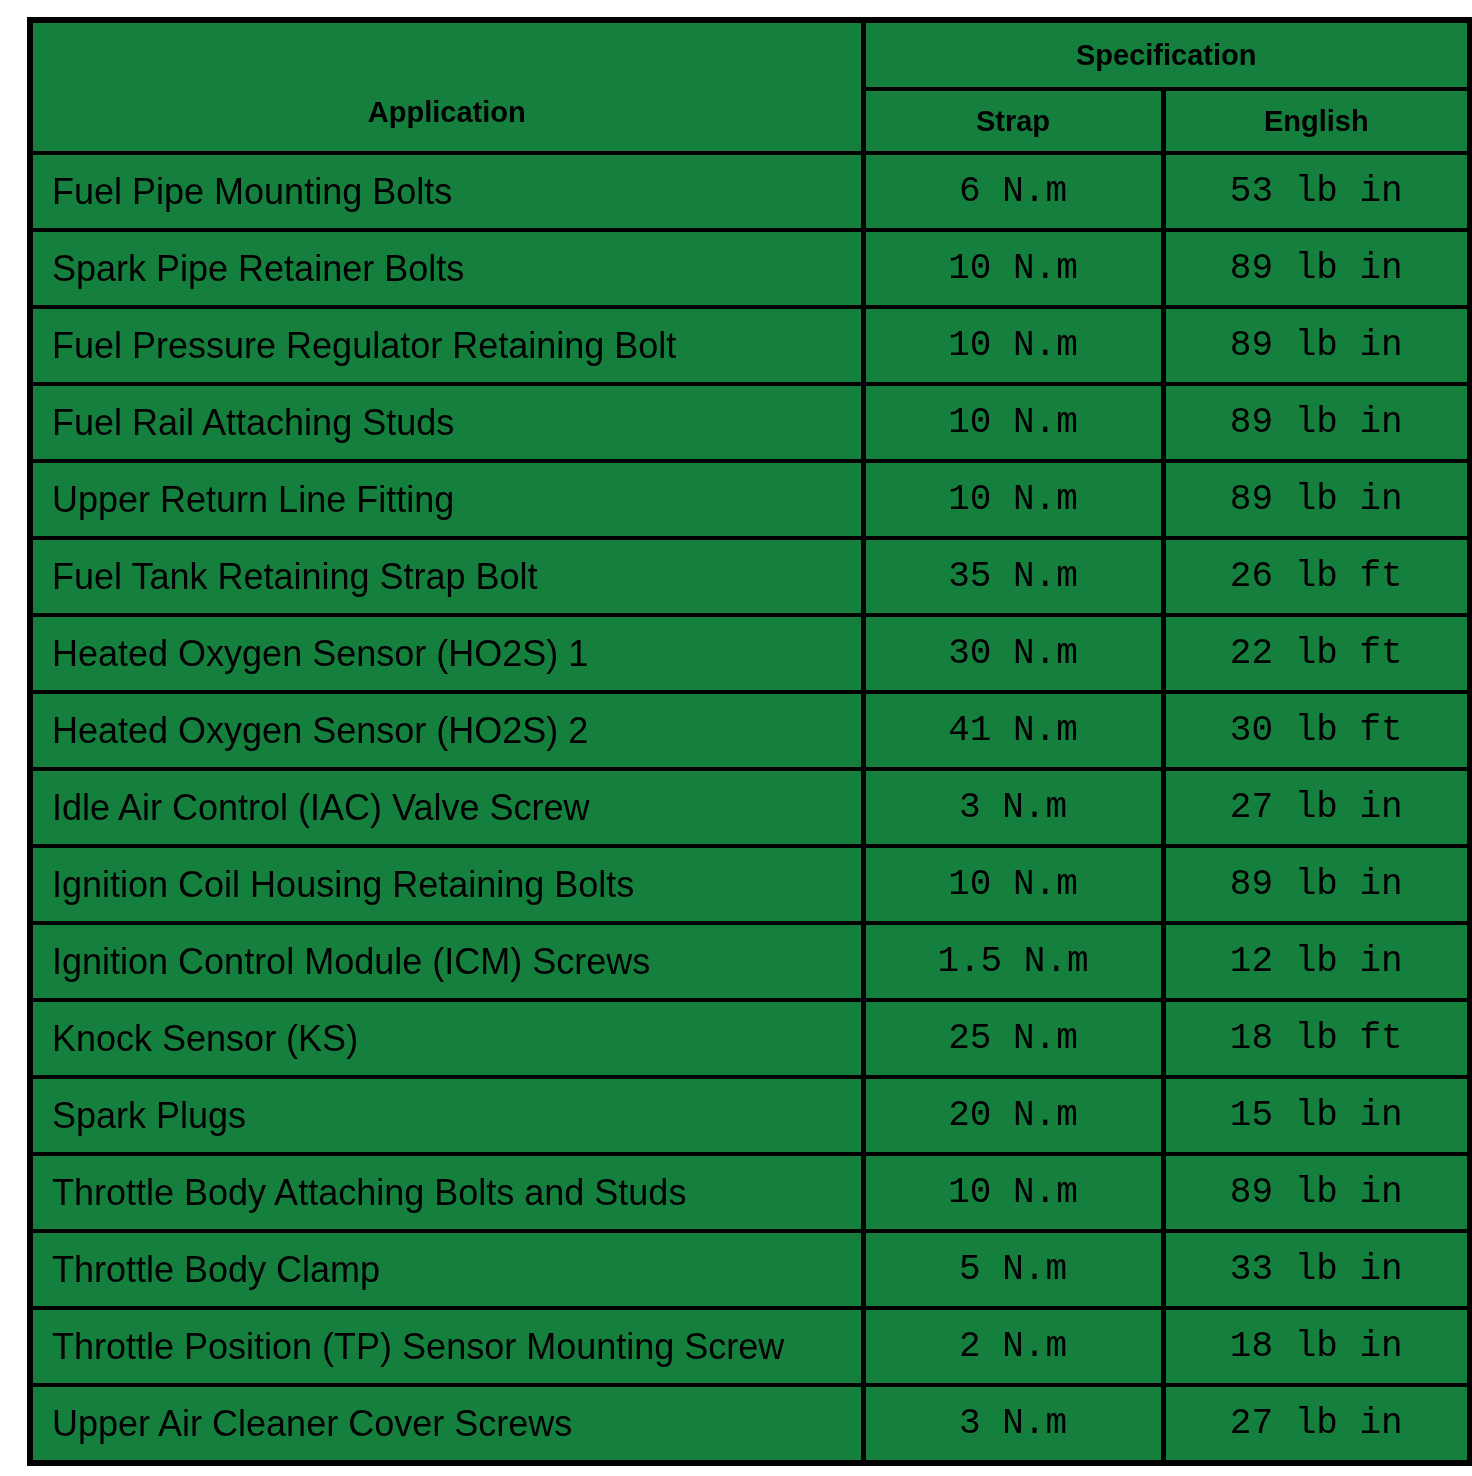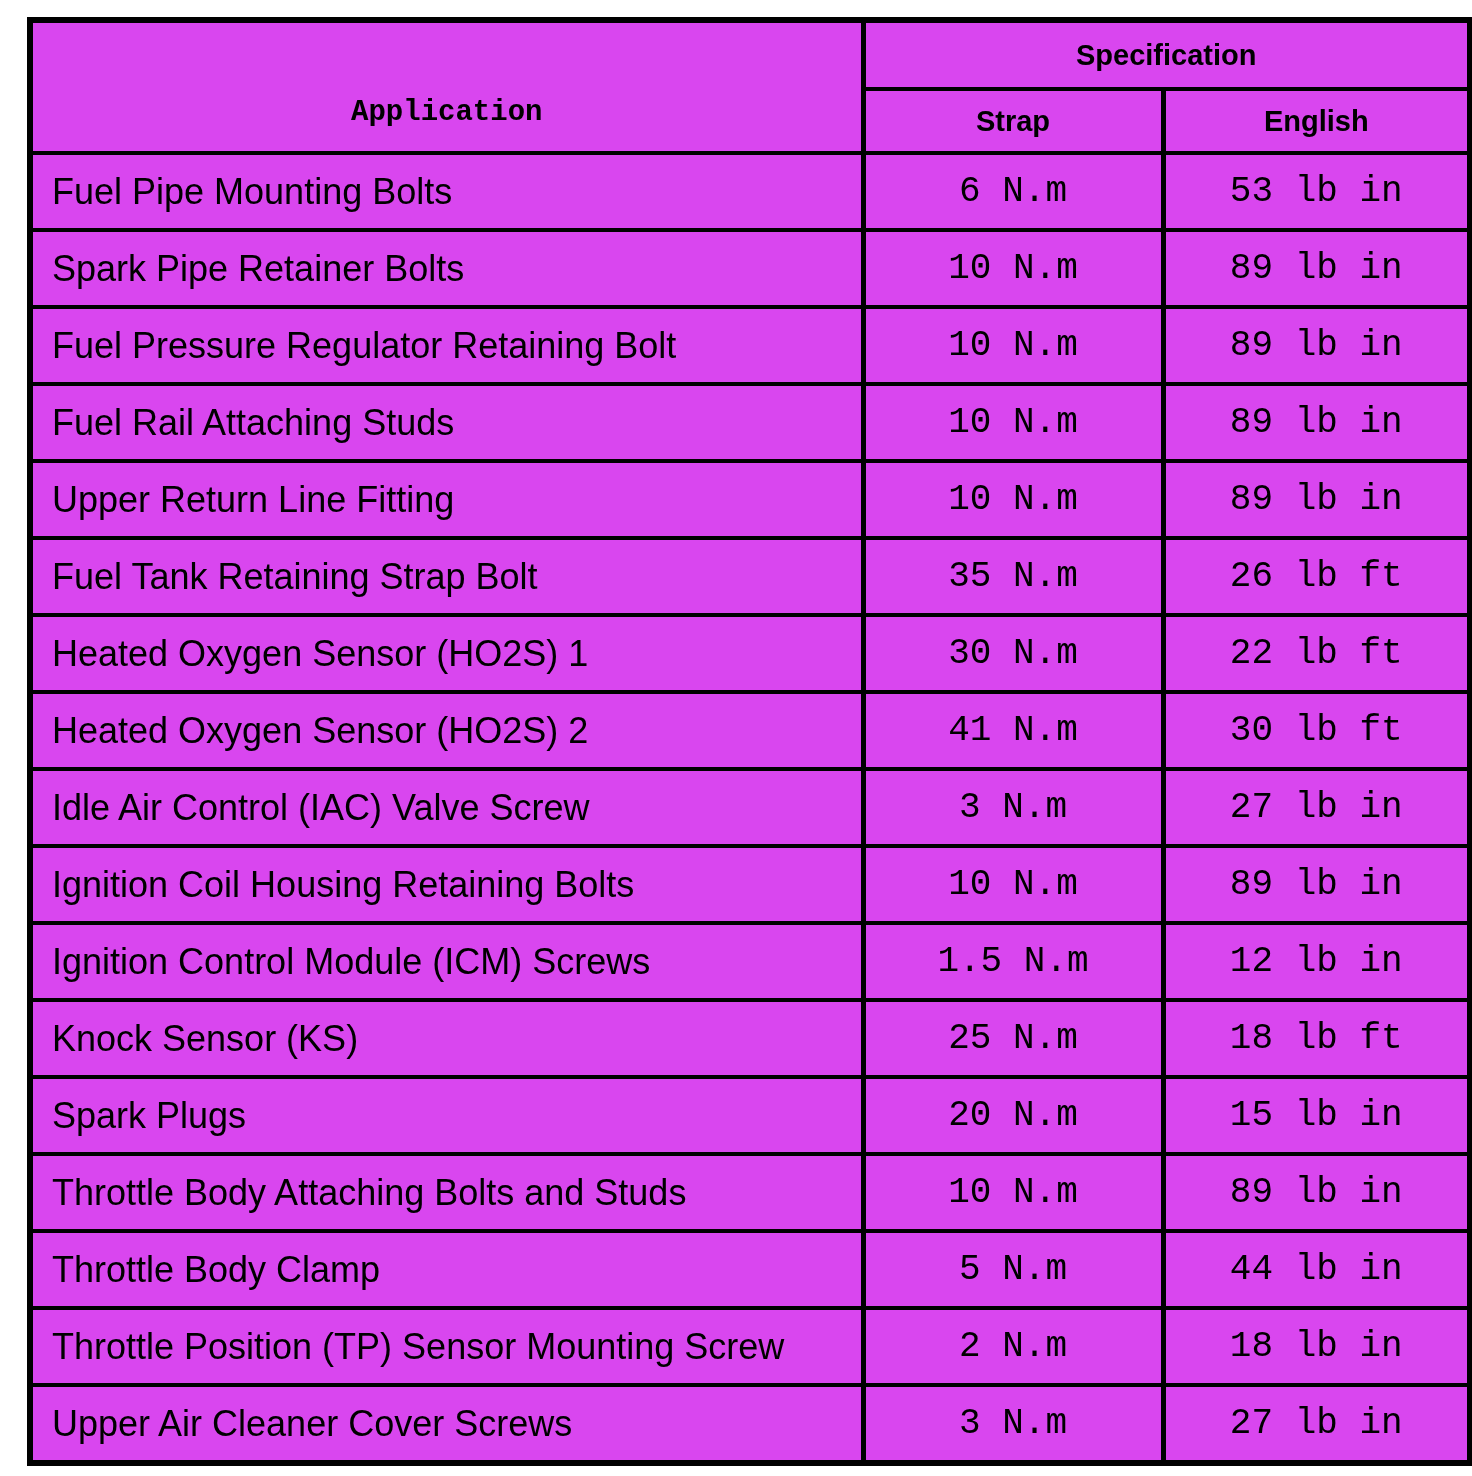--- a/index.html
+++ b/index.html
@@ -28,34 +28,33 @@
     border-collapse: collapse;
     table-layout: fixed;
     border: 6px solid #000000;
   }
   .spec-table th,
   .spec-table td {
     border-top: 4px solid #000000;
     border-bottom: 4px solid #000000;
     border-left: 5px solid #000000;
     border-right: 5px solid #000000;
-    background: #d946ef;
+    background: #15803d;
     overflow: hidden;
     white-space: nowrap;
   }
   .spec-table th {
     font-weight: bold;
     font-size: 29px;
     text-align: center;
     vertical-align: middle;
   }
   th.app-header {
     vertical-align: bottom;
     padding-bottom: 22px;
-    font-family: Liberation Mono, monospace;
   }
   tr.head-top th { height: 62px; }
   tr.head-sub th { height: 58px; }
   .spec-table tbody td {
     height: 71px;
     font-size: 36px;
     vertical-align: middle;
   }
   td.cell-application {
     text-align: left;
@@ -154,21 +153,21 @@
     <td class="cell-english">15 lb in</td>
   </tr>
         <tr class="spec-row">
     <td class="cell-application">Throttle Body Attaching Bolts and Studs</td>
     <td class="cell-metric">10 N.m</td>
     <td class="cell-english">89 lb in</td>
   </tr>
         <tr class="spec-row">
     <td class="cell-application">Throttle Body Clamp</td>
     <td class="cell-metric">5 N.m</td>
-    <td class="cell-english">44 lb in</td>
+    <td class="cell-english">33 lb in</td>
   </tr>
         <tr class="spec-row">
     <td class="cell-application">Throttle Position (TP) Sensor Mounting Screw</td>
     <td class="cell-metric">2 N.m</td>
     <td class="cell-english">18 lb in</td>
   </tr>
         <tr class="spec-row">
     <td class="cell-application">Upper Air Cleaner Cover Screws</td>
     <td class="cell-metric">3 N.m</td>
     <td class="cell-english">27 lb in</td>

